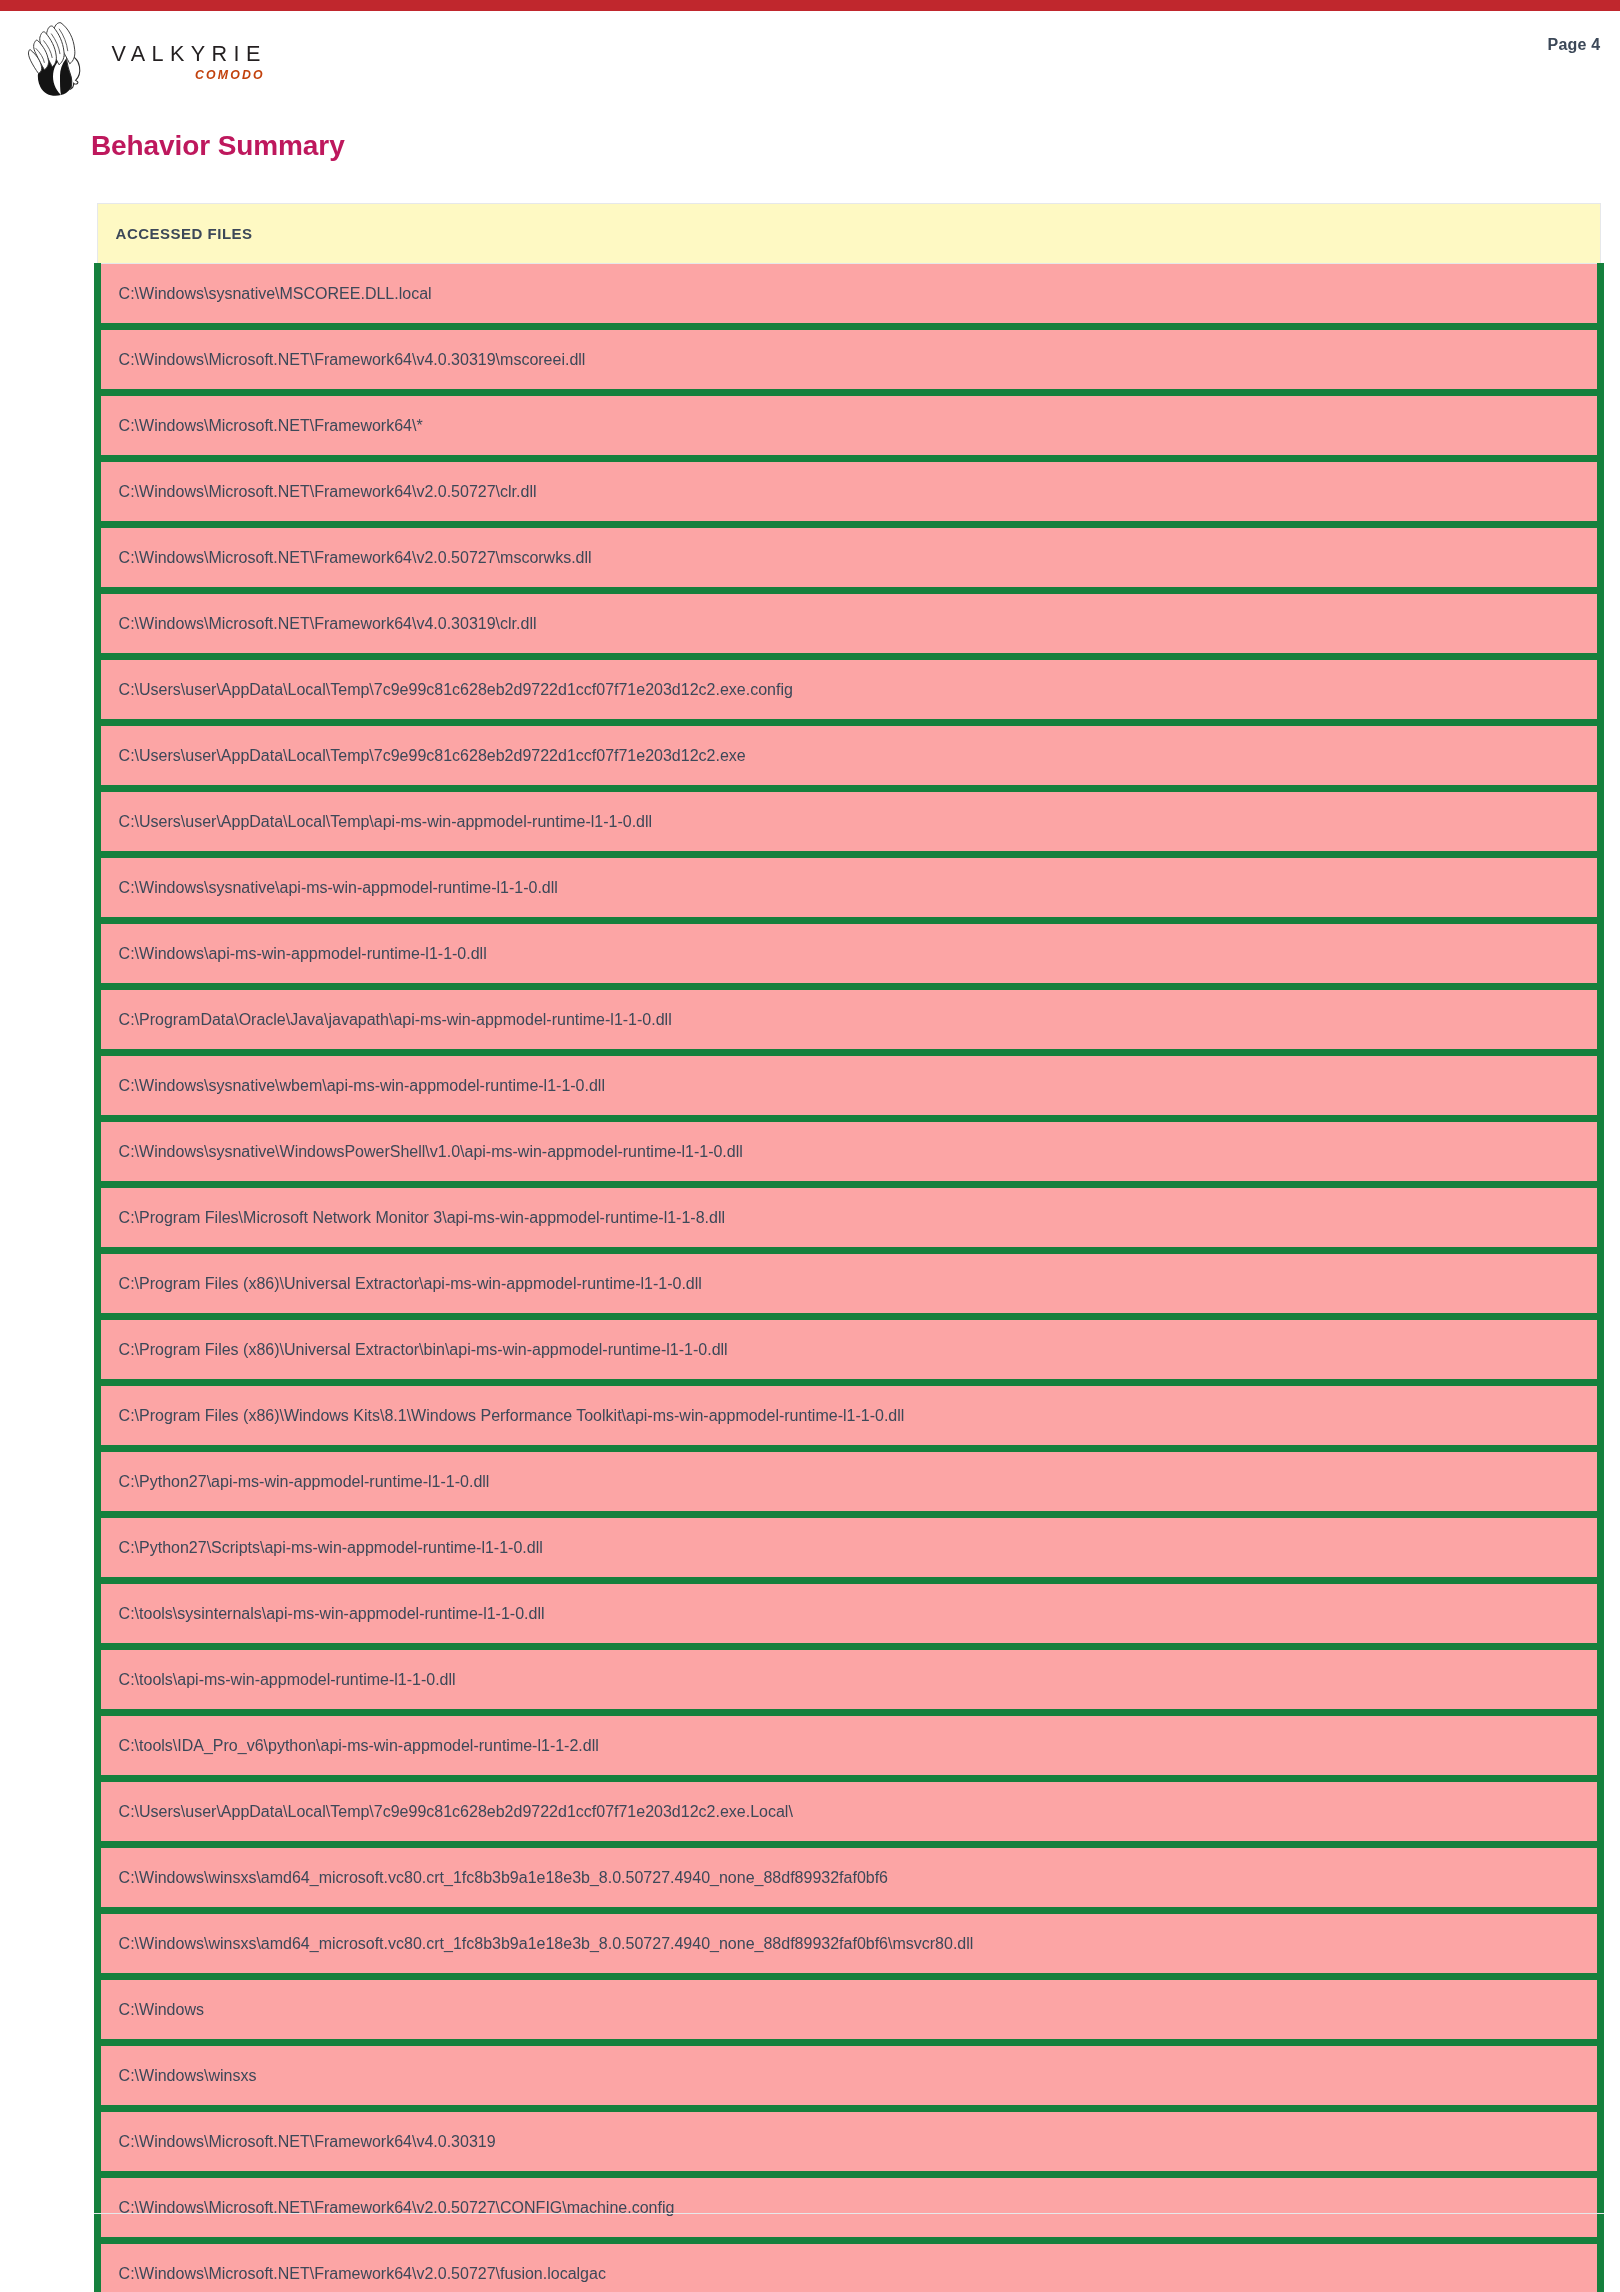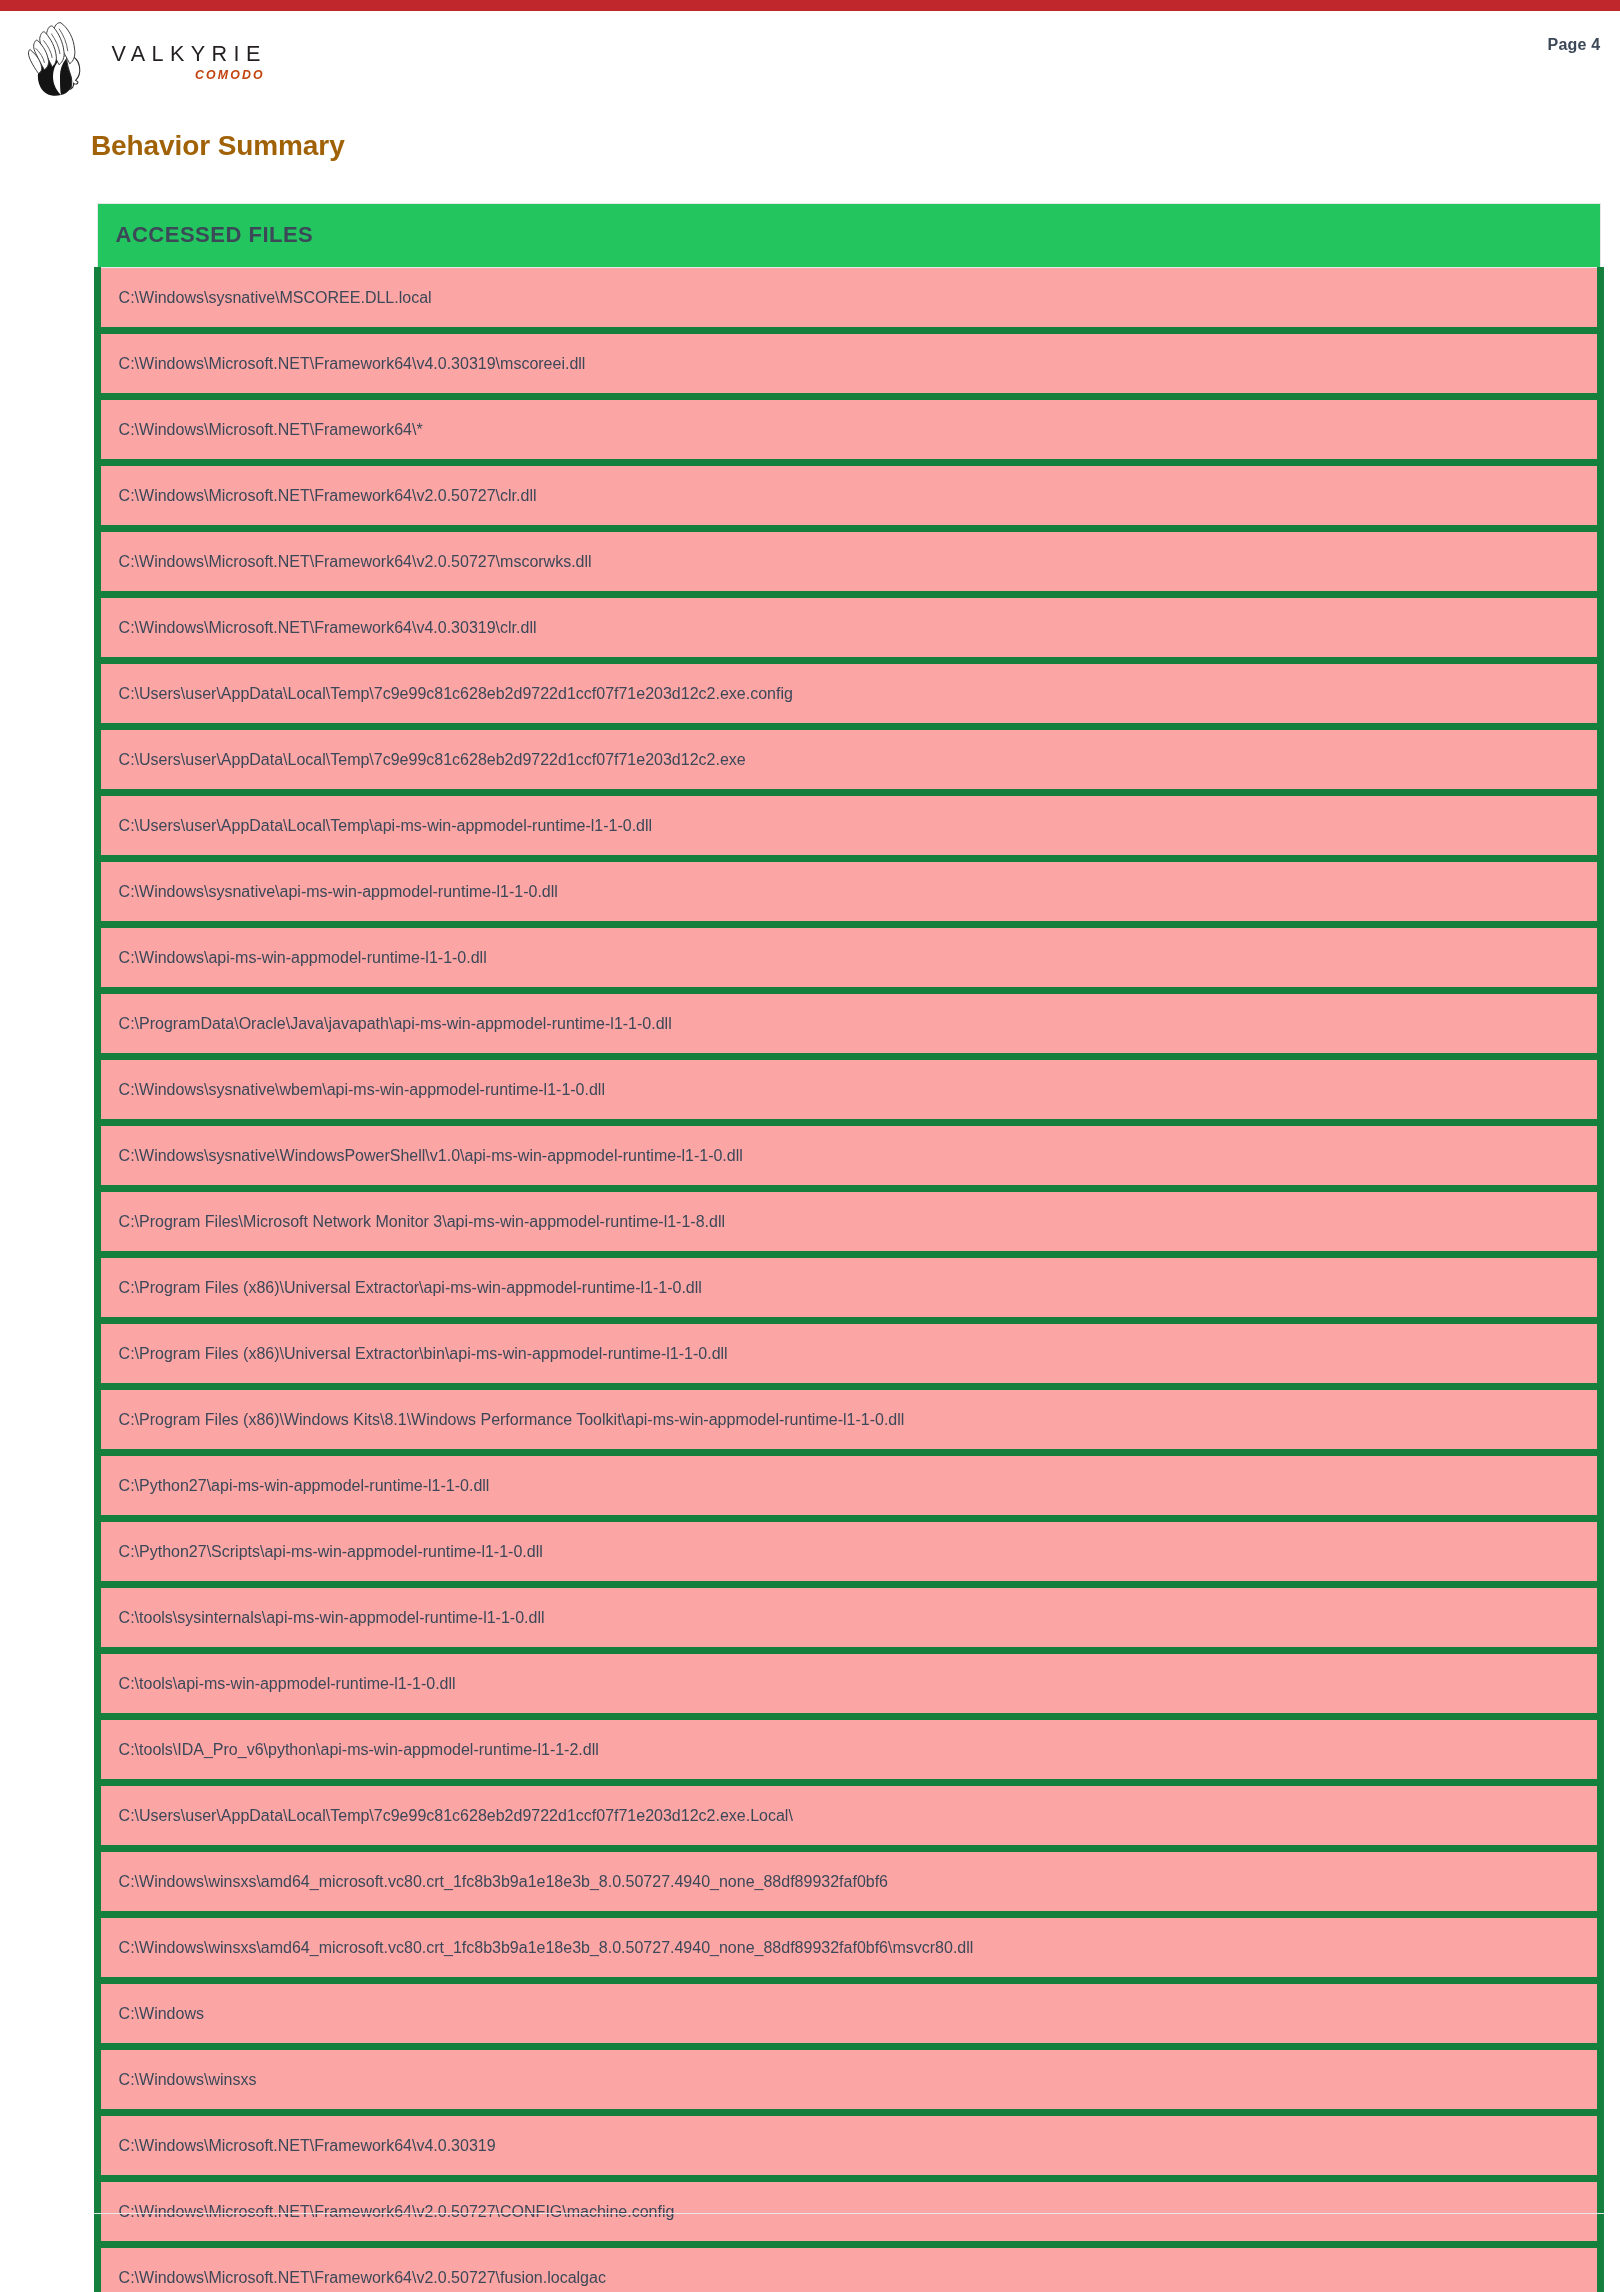--- a/index.html
+++ b/index.html
@@ -85,42 +85,42 @@
     letter-spacing: 0.2px;
   }
 
   
   .section-title {
     position: absolute;
     left: 91px;
     top: 121px;
     font-size: 28px;
     font-weight: bold;
-    color: #a16207;
+    color: #be185d;
     letter-spacing: -0.1px;
     line-height: 1;
   }
 
   
   .table-wrap {
     position: absolute;
     left: 94px;
     top: 192px;
     width: 1510px;
   }
   .tbl {
     width: 100%;
     border-collapse: collapse;
     table-layout: fixed;
   }
   .tbl th {
-    background: #22c55e;
+    background: #fef9c3;
     border: 1px solid #e6e8ea;
     text-align: left;
-    font-size: 22px;
+    font-size: 15px;
     font-weight: bold;
     color: #3c4858;
     letter-spacing: 0.5px;
     padding: 18.6px 0 18.6px 17.6px;
     height: 60px;
   }
   .tbl td {
     background: #fca5a5;
     border: 7px solid #15803d;
     border-top: 1px solid #eceef0;

